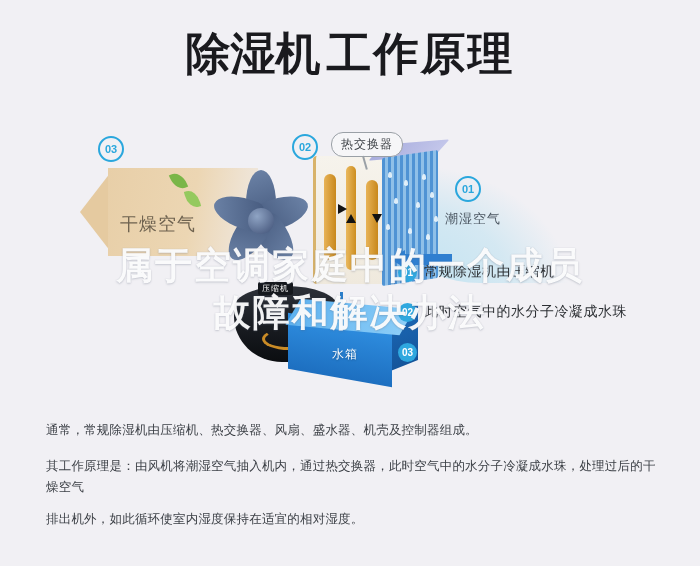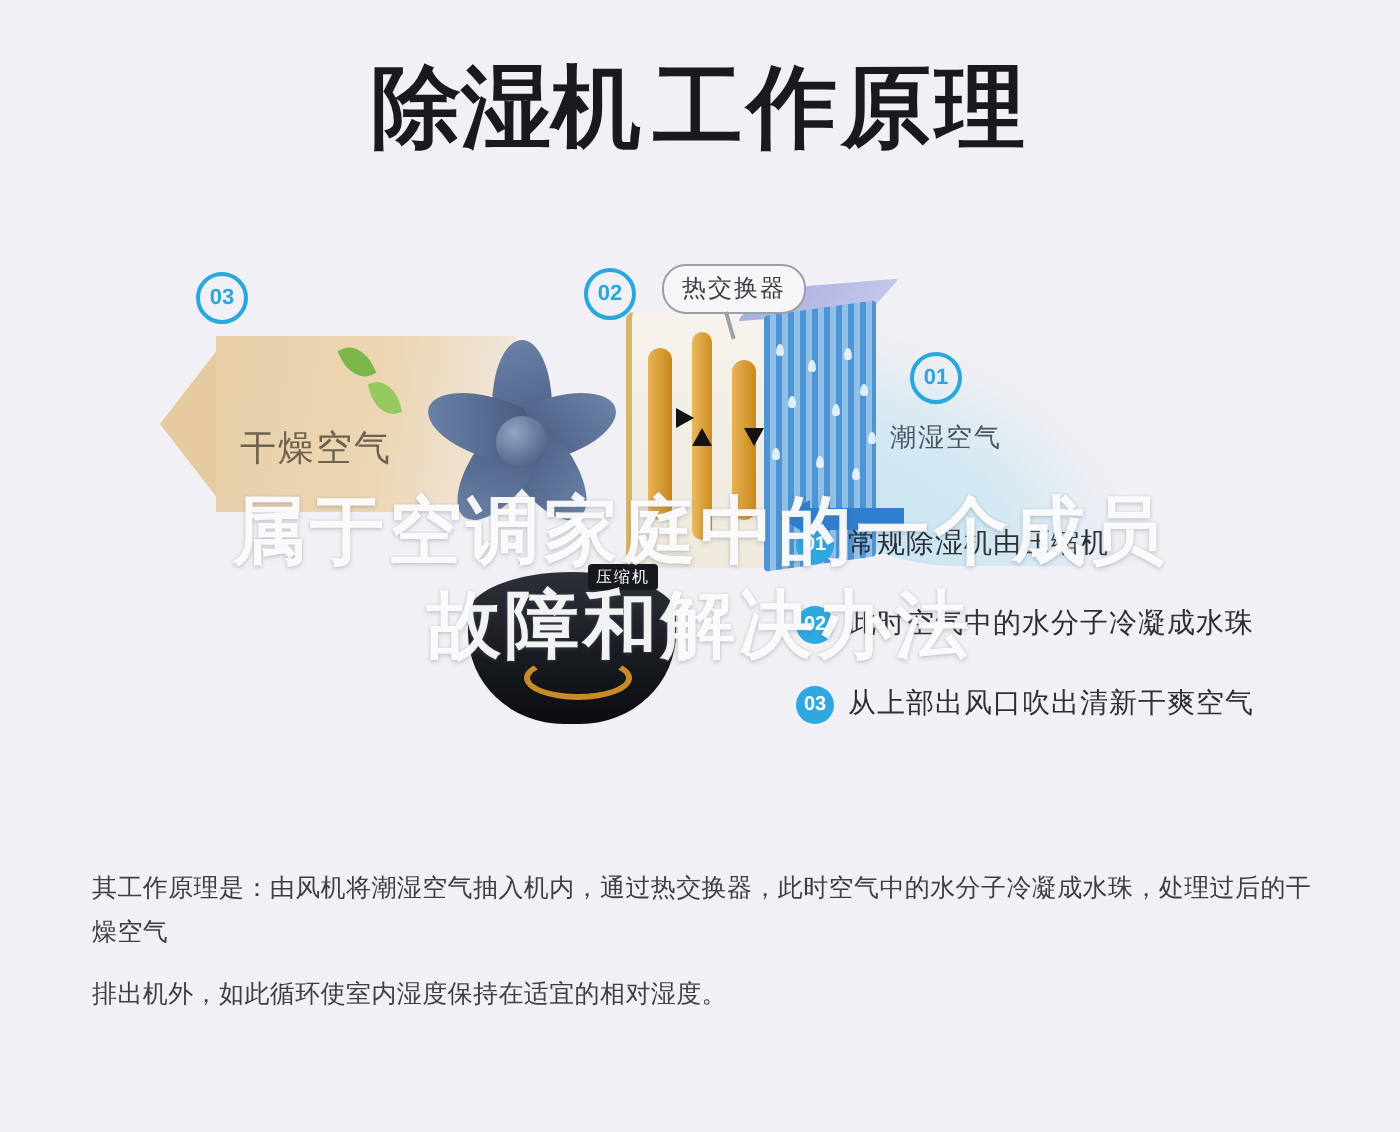--- a/index.html
+++ b/index.html
@@ -288,21 +288,20 @@
   .comp-label {
     position: absolute;
     left: 30px;
     top: 6px;
     font-size: 8px;
     color: #fff;
     background: #15181d;
     padding: 1px 4px;
     border-radius: 2px;
     letter-spacing: 1px;
-    margin-left: 36px;
   }
 
   
   .tank {
     position: absolute;
     left: 228px;
     top: 178px;
     width: 132px;
     height: 80px;
   }
@@ -536,47 +535,54 @@
       <span class="tip"></span>
       <span class="shaft"></span>
     </div>
 
     <div class="compressor">
       <div class="comp-drum"></div>
       <div class="comp-ring"></div>
       <div class="comp-label">压缩机</div>
     </div>
 
+    <div class="tank">
+      <div class="tank-spout"></div>
+      <div class="tank-side"></div>
+      <div class="tank-front"></div>
+      <div class="tank-top"></div>
+      <div class="tank-label">水箱</div>
+    </div>
 
     <div class="badge b-03">03</div>
     <div class="badge b-02">02</div>
     <div class="badge b-01">01</div>
 
     <div class="callout">热交换器</div>
     <div class="humid-label">潮湿空气</div>
   </div>
 
   <div class="steps">
     <div class="step-row">
       <span class="step-num">01</span>
       <span class="step-text">常规除湿机由压缩机</span>
     </div>
     <div class="step-row">
       <span class="step-num">02</span>
       <span class="step-text">此时空气中的水分子冷凝成水珠</span>
     </div>
     <div class="step-row">
       <span class="step-num">03</span>
-      <span class="step-text">从上部出风口吹出清新干爽空气</span>
     </div>
   </div>
 
   <div class="watermark">
     <div class="wm-line l1">属于空调家庭中的一个成员</div>
     <div class="wm-line l2">故障和解决办法</div>
   </div>
 
   <div class="copy">
+    <p>通常，常规除湿机由压缩机、热交换器、风扇、盛水器、机壳及控制器组成。</p>
     <p class="blk">其工作原理是：由风机将潮湿空气抽入机内，通过热交换器，此时空气中的水分子冷凝成水珠，处理过后的干燥空气</p>
     <p>排出机外，如此循环使室内湿度保持在适宜的相对湿度。</p>
   </div>
 
 </div>
 
 </body></html>

